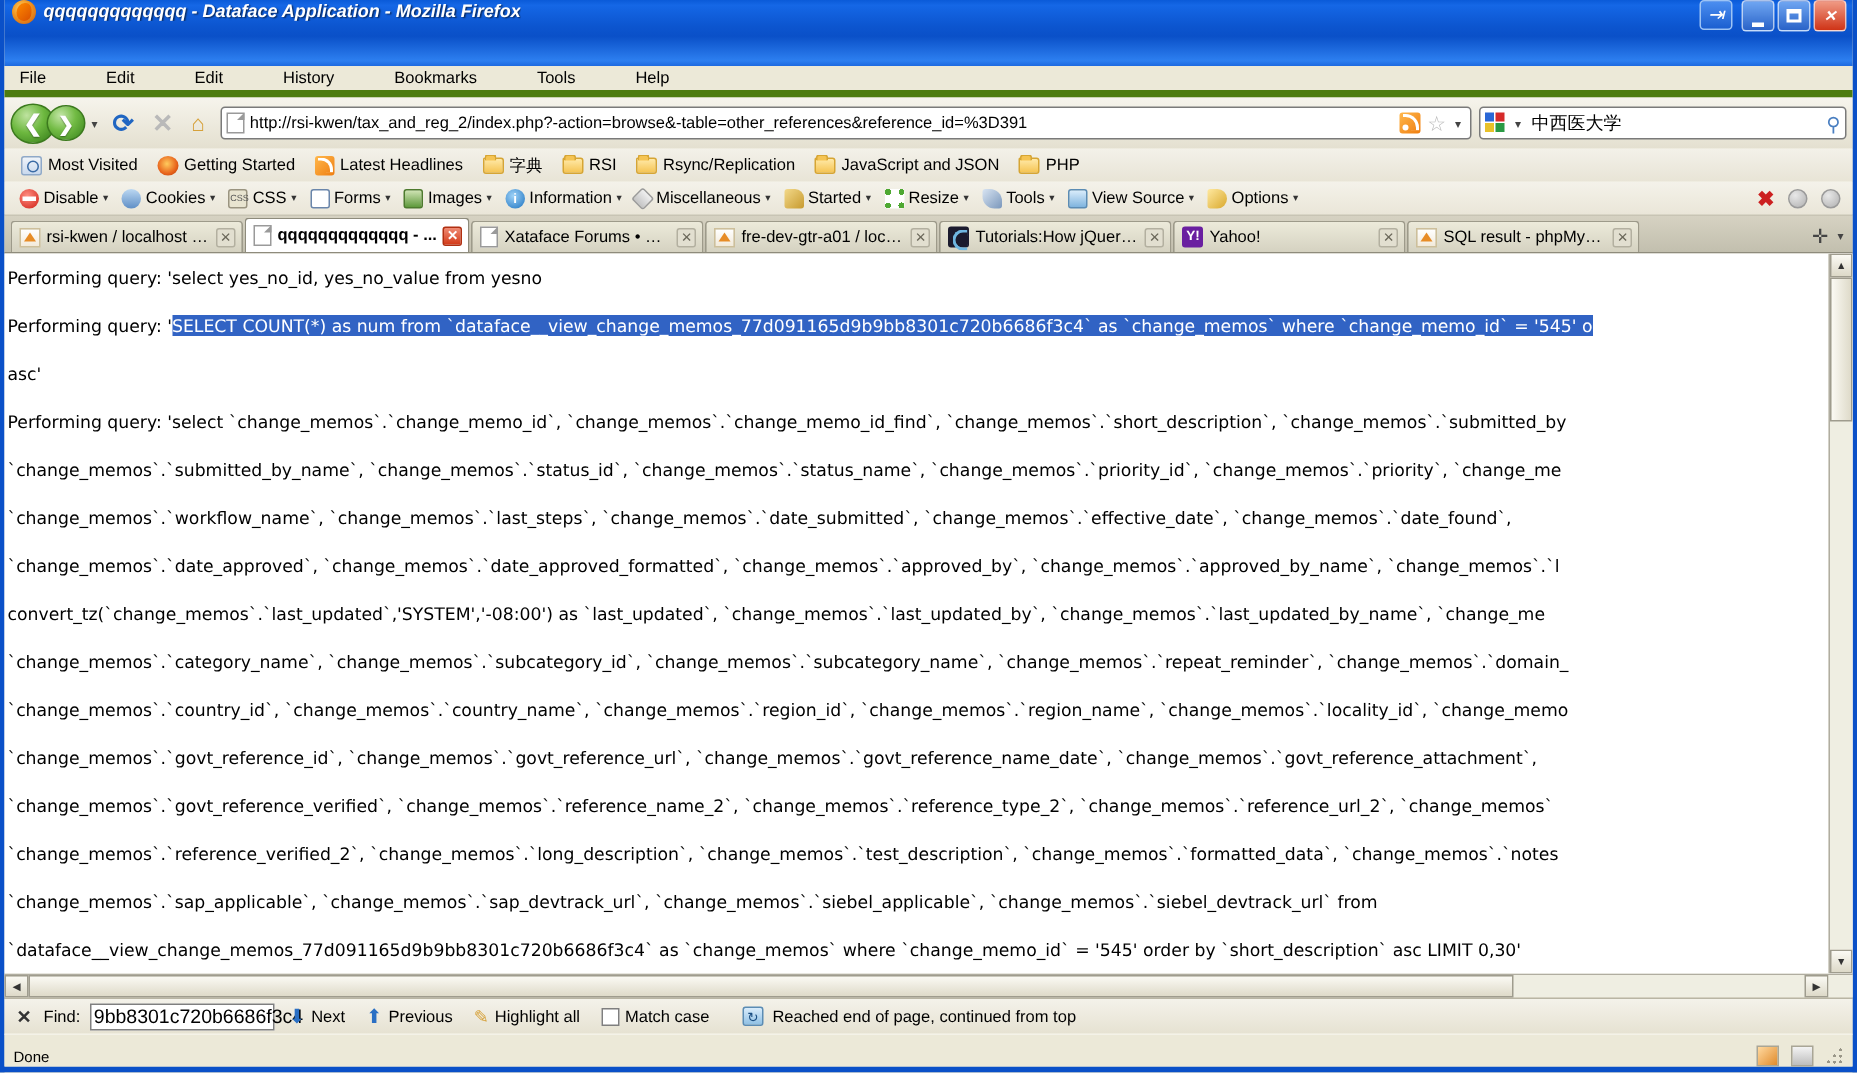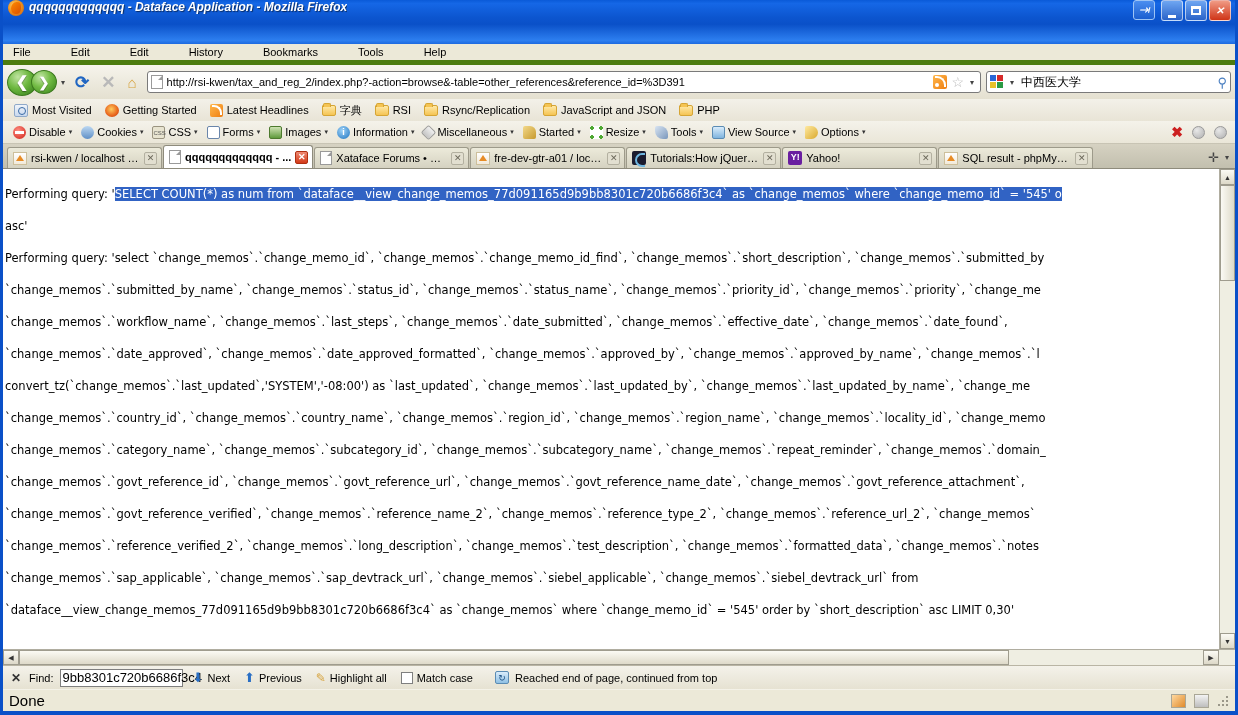--- a/index.html
+++ b/index.html
@@ -304,22 +304,22 @@
   .findmsg{ display:flex;align-items:center;gap:6px; margin-left: 12px; }
   .wrap-icon{
     width:14px;height:13px;background:linear-gradient(to bottom,#d9ecfb,#8fc0e4);
     border:1px solid #5b8cb4;border-radius:2px;color:#1a4e82;font-size:9px;
     text-align:center;line-height:12px;
   }
 
   
   .statusbar{
     height: 22px; background: #ece9d8;
-    display:flex; align-items:center; padding: 0 6px; flex:0 0 auto;
-    border-top:1px solid #f4f2e8; font-size:15px; color:#000;
+    display:flex; align-items:flex-end; padding: 0 6px; flex:0 0 auto;
+    border-top:1px solid #f4f2e8; font-size:10px; color:#000;
   }
   .st-spacer{ flex:1 1 auto;}
   .st-right{ display:flex;align-items:center;gap:8px;}
   .st-ico{ width:15px;height:14px;border:1px solid #a9a696;background:linear-gradient(to bottom,#fdfdf6,#ddd9c8);}
   .st-ico.a{ background: linear-gradient(135deg,#ffd9a0,#e08a2a); }
   .st-ico.b{ background: linear-gradient(to bottom,#f3f3f3,#bdbdbd); }
   .st-grip{ width:12px;height:12px;background:
       radial-gradient(circle at 2px 10px,#9a9789 1px,transparent 1px),
       radial-gradient(circle at 6px 10px,#9a9789 1px,transparent 1px),
       radial-gradient(circle at 10px 10px,#9a9789 1px,transparent 1px),
@@ -530,29 +530,30 @@
     <div class="tabbar-right">
       <span class="tabplus">✛</span>
       <span class="tabdrop">▾</span>
     </div>
   </div>
 
   <div class="content">
     <div class="page">
 
       <div class="sqlblock">
+<div style="margin-top:-9px;">Performing query: 'select yes_no_id, yes_no_value from yesno</div>
 <div><span>Performing query: '</span><span class="sel">SELECT COUNT(*) as num from `dataface__view_change_memos_77d091165d9b9bb8301c720b6686f3c4` as `change_memos` where `change_memo_id` = '545' o</span></div>
 <div>asc'</div>
 <div>Performing query: 'select `change_memos`.`change_memo_id`, `change_memos`.`change_memo_id_find`, `change_memos`.`short_description`, `change_memos`.`submitted_by</div>
 <div>`change_memos`.`submitted_by_name`, `change_memos`.`status_id`, `change_memos`.`status_name`, `change_memos`.`priority_id`, `change_memos`.`priority`, `change_me</div>
 <div>`change_memos`.`workflow_name`, `change_memos`.`last_steps`, `change_memos`.`date_submitted`, `change_memos`.`effective_date`, `change_memos`.`date_found`,</div>
 <div>`change_memos`.`date_approved`, `change_memos`.`date_approved_formatted`, `change_memos`.`approved_by`, `change_memos`.`approved_by_name`, `change_memos`.`l</div>
 <div>convert_tz(`change_memos`.`last_updated`,'SYSTEM','-08:00') as `last_updated`, `change_memos`.`last_updated_by`, `change_memos`.`last_updated_by_name`, `change_me</div>
+<div>`change_memos`.`category_name`, `change_memos`.`subcategory_id`, `change_memos`.`subcategory_name`, `change_memos`.`repeat_reminder`, `change_memos`.`domain_</div>
 <div>`change_memos`.`country_id`, `change_memos`.`country_name`, `change_memos`.`region_id`, `change_memos`.`region_name`, `change_memos`.`locality_id`, `change_memo</div>
-<div>`change_memos`.`category_name`, `change_memos`.`subcategory_id`, `change_memos`.`subcategory_name`, `change_memos`.`repeat_reminder`, `change_memos`.`domain_</div>
 <div>`change_memos`.`govt_reference_id`, `change_memos`.`govt_reference_url`, `change_memos`.`govt_reference_name_date`, `change_memos`.`govt_reference_attachment`,</div>
 <div>`change_memos`.`govt_reference_verified`, `change_memos`.`reference_name_2`, `change_memos`.`reference_type_2`, `change_memos`.`reference_url_2`, `change_memos`</div>
 <div>`change_memos`.`reference_verified_2`, `change_memos`.`long_description`, `change_memos`.`test_description`, `change_memos`.`formatted_data`, `change_memos`.`notes</div>
 <div>`change_memos`.`sap_applicable`, `change_memos`.`sap_devtrack_url`, `change_memos`.`siebel_applicable`, `change_memos`.`siebel_devtrack_url` from</div>
 <div>`dataface__view_change_memos_77d091165d9b9bb8301c720b6686f3c4` as `change_memos` where `change_memo_id` = '545' order by `short_description` asc LIMIT 0,30'</div>
       </div>
 
     </div>
 
     <div class="vscroll">

